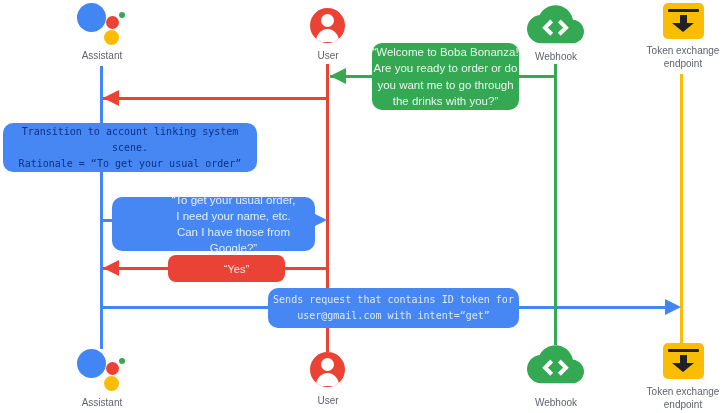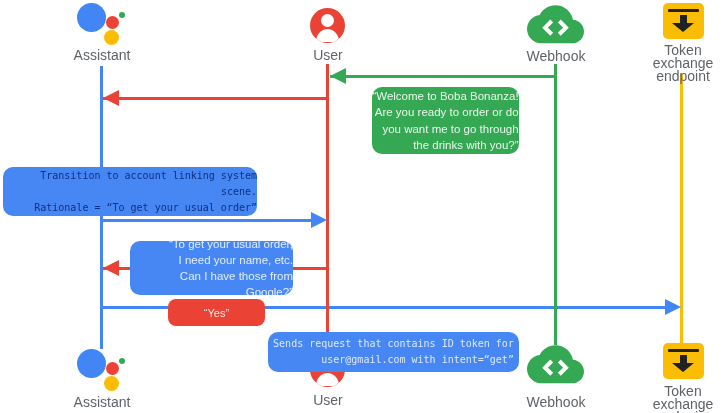--- a/index.html
+++ b/index.html
@@ -18,31 +18,31 @@
   .aline.red{background:#EA4335;}
   .aline.blue{background:#4285F4;}
   .aline.green{background:#34A853;}
   .ahead{position:absolute;width:0;height:0;z-index:3;
          border-top:8px solid transparent;border-bottom:8px solid transparent;}
   .ahead.left.red{border-right:16px solid #EA4335;}
   .ahead.left.green{border-right:16px solid #34A853;}
   .ahead.right.blue{border-left:16px solid #4285F4;}
   
   .bubble{position:absolute;z-index:4;border-radius:10px;display:flex;
-          align-items:center;justify-content:center;text-align:right;
-          white-space:pre-line;margin-top:44px;}
+          align-items:center;justify-content:center;text-align:center;
+          white-space:pre-line;}
   .bubble.green{background:#34A853;color:#EAF6EE;font-size:11.5px;line-height:16.5px;}
   .bubble.blue{background:#4787F4;color:#E3EDFD;font-size:11.5px;line-height:16px;}
   .bubble.red{background:#EA4335;color:#FBEAE8;font-size:11px;border-radius:8px;}
   .bubble.mono{background:#4787F4;font-family:"DejaVu Sans Mono",monospace;
                font-size:10px;line-height:16px;}
   .bubble.mono.dark{color:#0E3183;}
   .bubble.mono.light{color:#DCE9FC;}
   
-  .actor-label{position:absolute;width:90px;text-align:center;font-size:14px;
+  .actor-label{position:absolute;width:90px;text-align:center;font-size:10px;
                color:#5F6368;white-space:pre-line;line-height:13px;z-index:2;}
   
   .ga{position:absolute;width:48px;height:45px;z-index:2;}
   .ga i{position:absolute;display:block;border-radius:50%;}
   .ga .b{left:0;top:0;width:29px;height:29px;background:#4285F4;}
   .ga .r{left:29px;top:13px;width:13px;height:13px;background:#EA4335;}
   .ga .y{left:27px;top:27px;width:15px;height:15px;background:#FBBC04;}
   .ga .g{left:42px;top:9px;width:6px;height:6px;background:#34A853;}
   
   .user-badge{position:absolute;width:35px;height:35px;border-radius:50%;
@@ -114,27 +114,27 @@
 the drinks with you?”</div>
 
   <div class="aline red" style="left:103px;top:97px;width:224px;"></div>
   <div class="ahead left red" style="left:103px;top:90px;"></div>
 
   <div class="bubble mono dark" style="left:3px;top:123px;width:254px;height:49px;">Transition to account linking system scene.
 Rationale = “To get your usual order”</div>
 
   <div class="aline blue" style="left:103px;top:219px;width:212px;"></div>
   <div class="ahead right blue" style="left:311px;top:212px;"></div>
-  <div class="bubble blue" style="left:130px;top:197px;width:163px;height:54px;">“To get your usual order,
+  <div class="bubble blue" style="left:112px;top:197px;width:163px;height:54px;padding-left:40px;">“To get your usual order,
 I need your name, etc.
 Can I have those from Google?”</div>
 
   <div class="aline red" style="left:103px;top:267px;width:225px;"></div>
   <div class="ahead left red" style="left:103px;top:260px;"></div>
-  <div class="bubble red" style="left:168px;top:255px;width:97px;height:27px;">“Yes”</div>
+  <div class="bubble red" style="left:168px;top:255px;width:97px;height:27px;padding-left:20px;">“Yes”</div>
 
   <div class="aline blue" style="left:103px;top:306px;width:562px;"></div>
   <div class="ahead right blue" style="left:665px;top:299px;"></div>
   <div class="bubble mono light" style="left:268px;top:288px;width:251px;height:40px;">Sends request that contains ID token for
 user@gmail.com with intent=“get”</div>
 
   <div class="ga" style="left:77px;top:349px;">
     <i class="b"></i>
     <i class="r"></i>
     <i class="y"></i>

